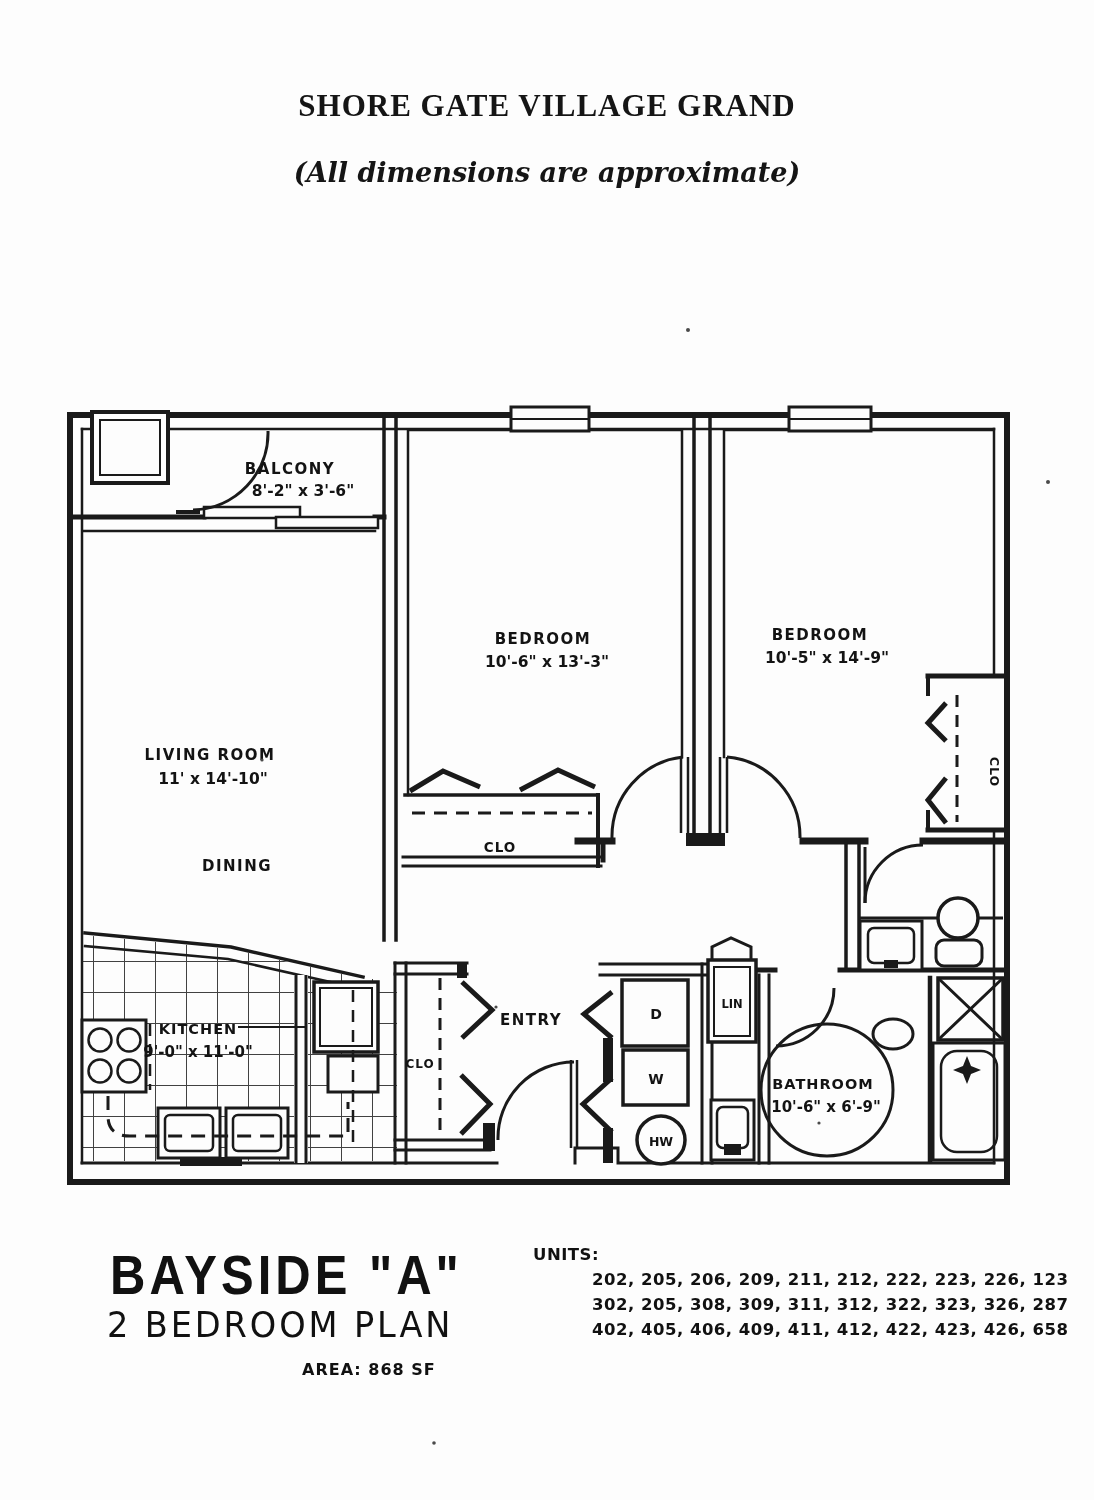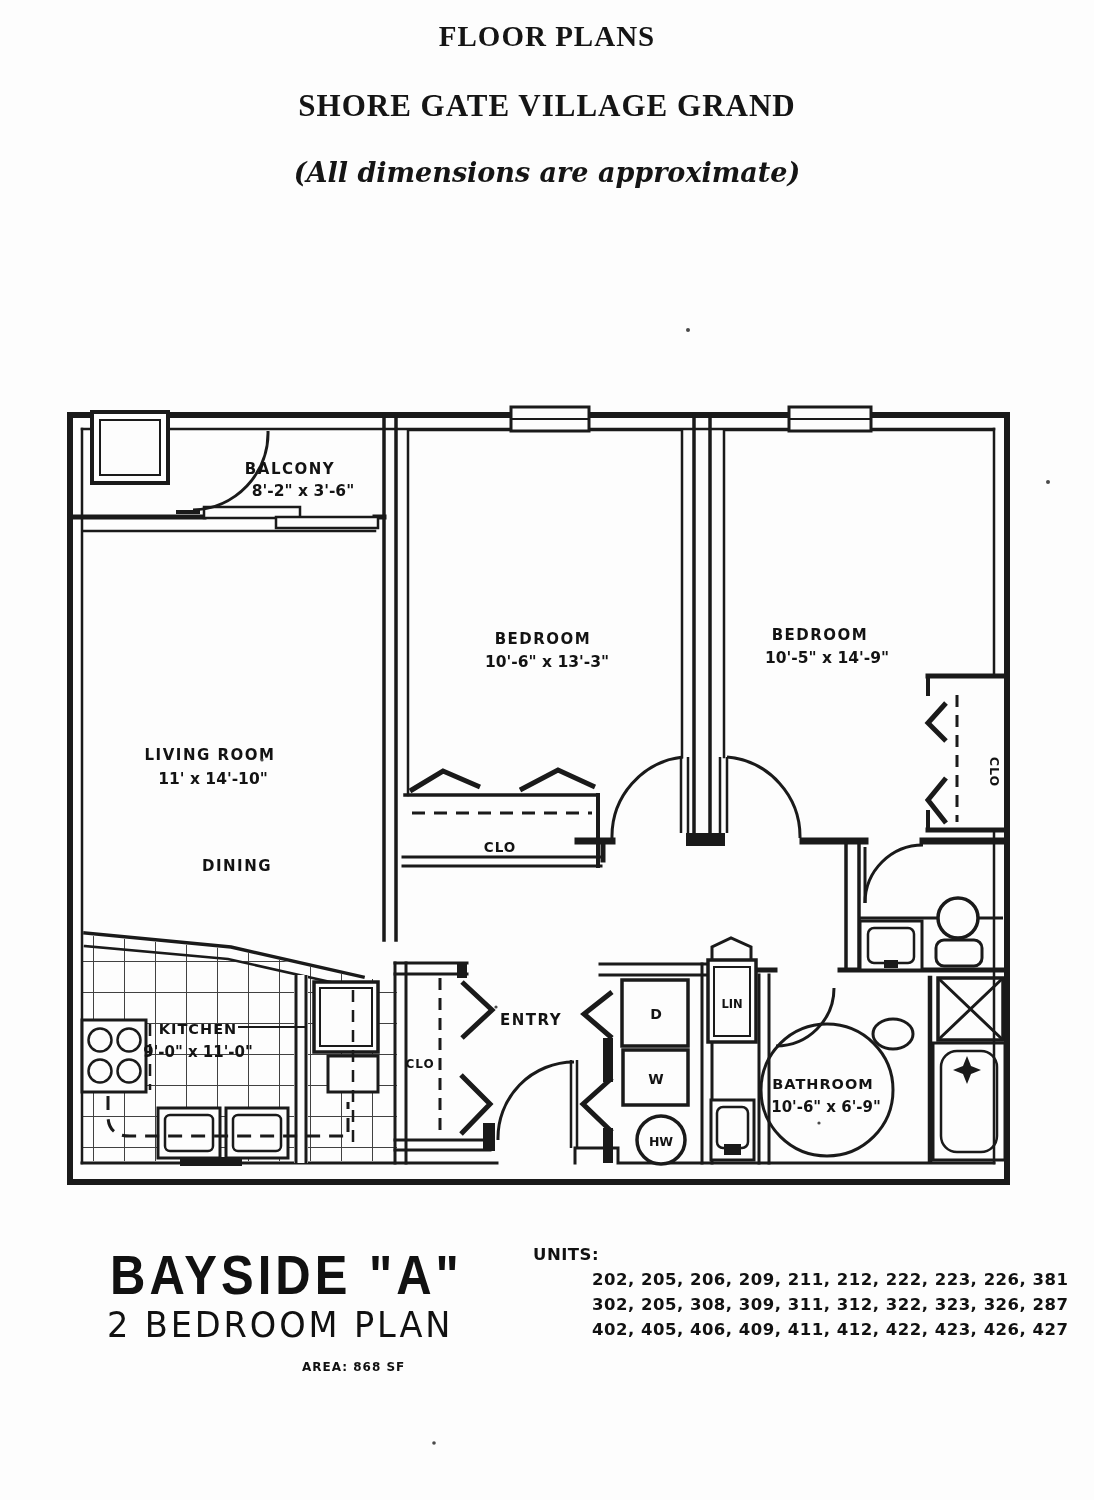--- a/index.html
+++ b/index.html
@@ -9,34 +9,33 @@
        font-weight:bold;color:#151515;}
   #hdr1{top:20px;font-size:29px;letter-spacing:1px;}
   #hdr2{top:88px;font-size:31px;letter-spacing:1px;}
   #hdr3{top:157px;font-size:27px;font-style:italic;font-family:"DejaVu Serif",serif;}
   #plan-svg{position:absolute;left:0;top:0;}
   .ft{position:absolute;color:#111;}
   #plan-name{left:110px;top:1244px;font-size:49px;font-weight:900;letter-spacing:4px;
              transform:scaleY(1.12);transform-origin:top left;font-family:"Liberation Sans",sans-serif;}
   #plan-type{left:107px;top:1305px;font-size:35px;font-weight:400;letter-spacing:3px;
              font-family:"DejaVu Sans",sans-serif;transform:scaleX(.96);transform-origin:top left;}
-  #plan-area{left:302px;top:1360px;font-size:12px;font-weight:bold;letter-spacing:1px;
+  #plan-area{left:302px;top:1360px;font-size:16px;font-weight:bold;letter-spacing:1px;
              font-family:"DejaVu Sans",sans-serif;}
   #units{left:533px;top:1242px;font-size:16.5px;font-weight:bold;
          font-family:"DejaVu Sans",sans-serif;letter-spacing:.5px;}
   #units .row{display:flex;line-height:25px;white-space:nowrap;}
   #units .lbl{width:59px;flex:none;}
   #units .ind{margin-left:59px;line-height:25px;white-space:nowrap;}
 </style>
 </head>
 <body>
 
 <div id="page">
 
-  <div class="hdr" id="hdr1">FLOOR PLANS</div>
   <div class="hdr" id="hdr2">SHORE GATE VILLAGE GRAND</div>
   <div class="hdr" id="hdr3">(All dimensions are approximate)</div>
 
   <svg id="plan-svg" width="1094" height="1500" viewBox="0 0 1094 1500">
     <defs>
       <pattern id="tiles" width="31" height="31" patternUnits="userSpaceOnUse">
         <path d="M31,0 H0 V31" fill="none" stroke="#202020" stroke-width="2"></path>
       </pattern>
     </defs>
 
@@ -253,18 +252,18 @@
   </svg>
 
   <div class="ft" id="plan-name">BAYSIDE "A"</div>
   <div class="ft" id="plan-type">2 BEDROOM PLAN</div>
   <div class="ft" id="plan-area">AREA: 868 SF</div>
 
   <div class="ft" id="units">
     <div class="row">
       <span class="lbl">UNITS:</span>
     </div>
-    <div class="ind">202, 205, 206, 209, 211, 212, 222, 223, 226, 381</div>
+    <div class="ind">202, 205, 206, 209, 211, 212, 222, 223, 226, 123</div>
     <div class="ind">302, 205, 308, 309, 311, 312, 322, 323, 326, 287</div>
-    <div class="ind">402, 405, 406, 409, 411, 412, 422, 423, 426, 427</div>
+    <div class="ind">402, 405, 406, 409, 411, 412, 422, 423, 426, 658</div>
   </div>
 
 </div>
 
 </body></html>

